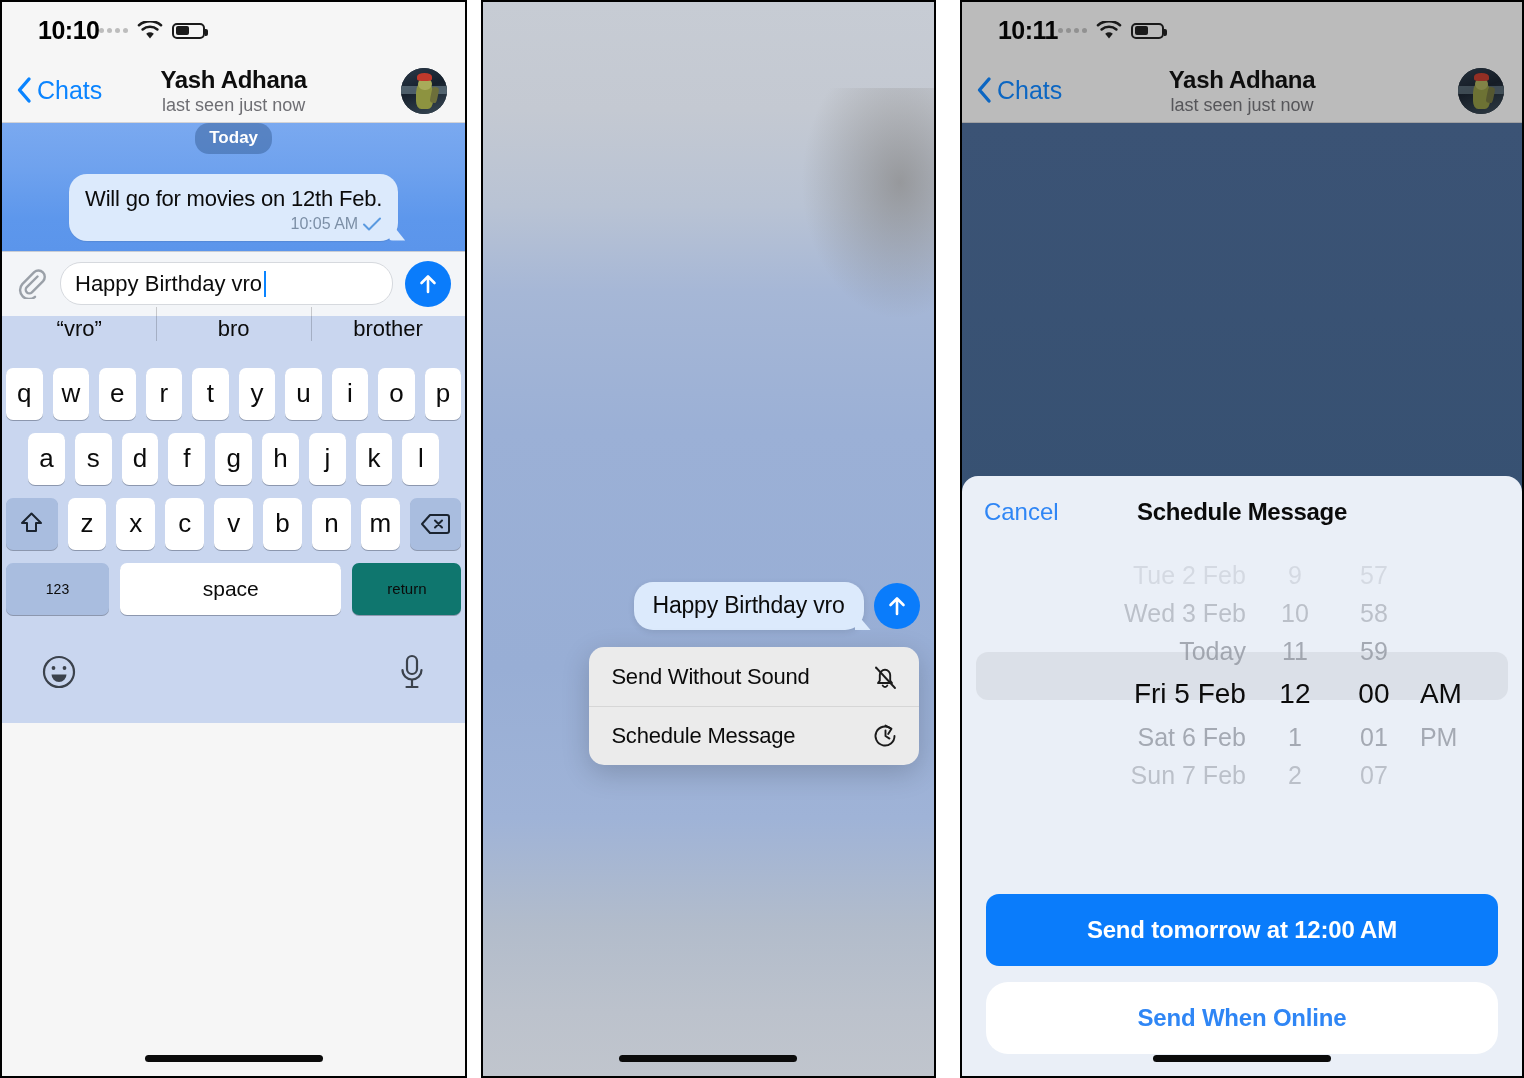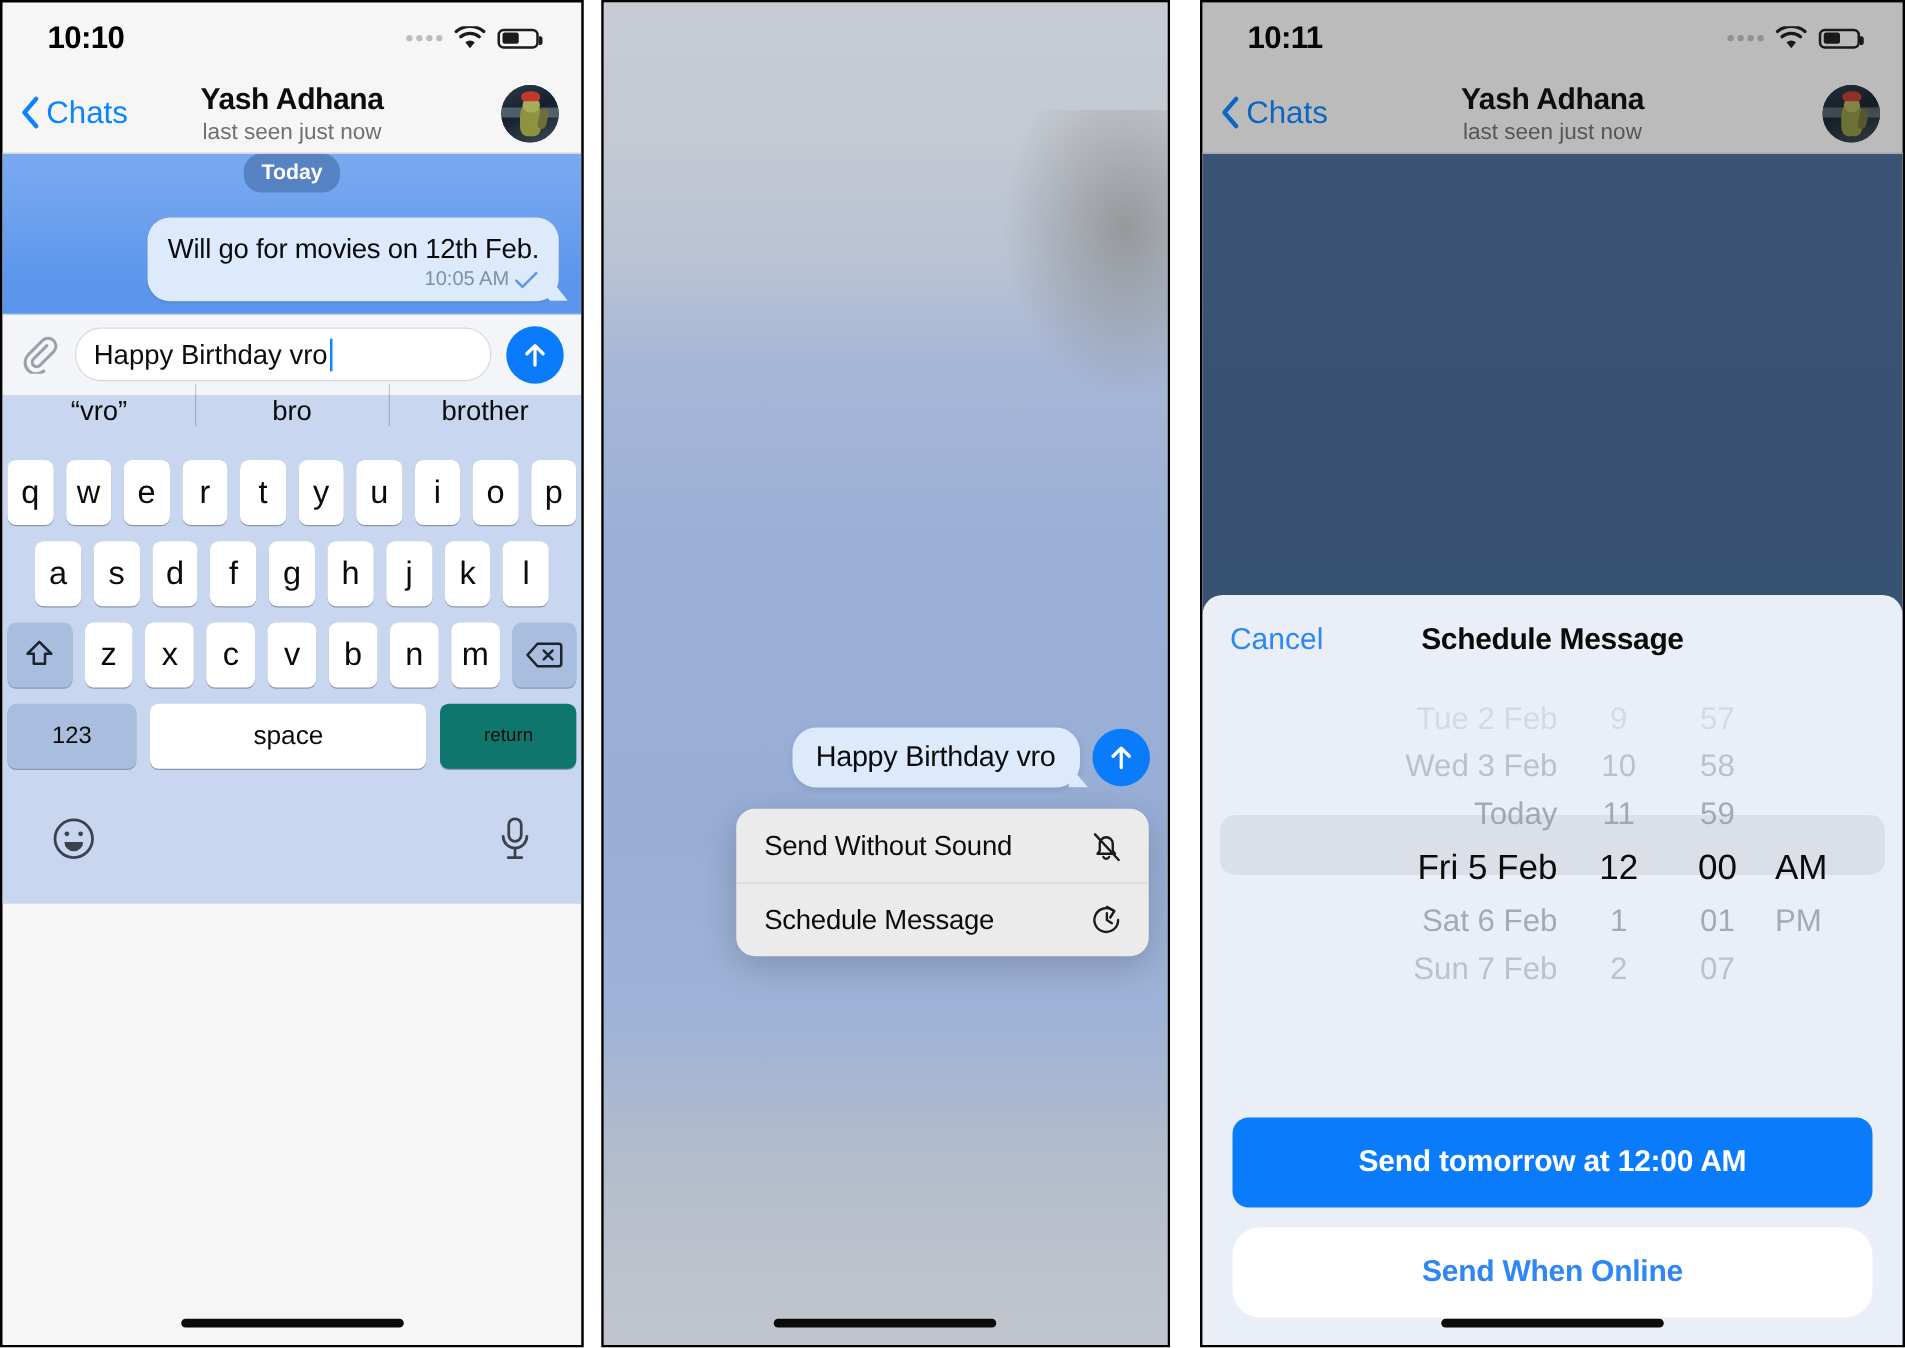--- a/index.html
+++ b/index.html
@@ -27,21 +27,21 @@
   .gap { width: 15px; height: 1078px; background:#fff; }
   .panel-2 { width: 483px; }
   .gap2 { width: 26px; height: 1078px; background:#fff; }
   .panel-3 { width: 600px; background: #f6f6f6; }
 
   
   .statusbar {
     height: 57px;
     display: flex;
     align-items: center;
-    justify-content: space-between;
+    justify-content: flex-start;
     padding: 0 34px 0 36px;
     position: relative;
     z-index: 5;
   }
   .sb-time {
     font-size: 25px;
     font-weight: bold;
     letter-spacing: -0.5px;
     color: #000;
   }
@@ -116,21 +116,21 @@
   .daychip {
     align-self: center;
     background: rgba(43,80,133,0.42);
     color: #fff;
     font-size: 17px;
     font-weight: bold;
     padding: 5px 14px 6px;
     border-radius: 14px;
     margin-bottom: 20px;
   }
-  .bubble-row { display: flex; justify-content: flex-end; padding: 0 18px; }
+  .bubble-row { display: flex; justify-content: center; padding: 0 18px; }
   .bubble {
     position: relative;
     background: #dceafc;
     border-radius: 18px;
     padding: 11px 16px 8px 16px;
     max-width: 345px;
     box-shadow: 0 1px 1px rgba(0,0,0,.08);
   }
   .bubble::after {
     content:"";
@@ -205,21 +205,21 @@
   .krow.r2 { padding: 0 26px; }
   .key {
     width: 43px; height: 52px;
     background: #fff;
     border-radius: 7px;
     display: flex; align-items: center; justify-content: center;
     font-size: 26px; color: #0b0b0b;
     box-shadow: 0 1px 0 rgba(90,100,120,.55);
   }
   .key.wide { width: 57px; background: #a9bddf; }
-  .key.num  { width: 106px; background: #a9bddf; font-size: 19px; }
+  .key.num  { width: 106px; background: #a9bddf; font-size: 14px; }
   .key.space{ width: 228px; font-size: 21px; }
   .key.ret  { width: 112px; background: #0f766e; font-size: 15px; }
   .krow.r4 { gap: 11px; margin-bottom: 14px; }
   .kbbottom {
     height: 90px;
     display: flex; align-items: center; justify-content: space-between;
     padding: 0 38px;
   }
   .homebar {
     position: absolute;

